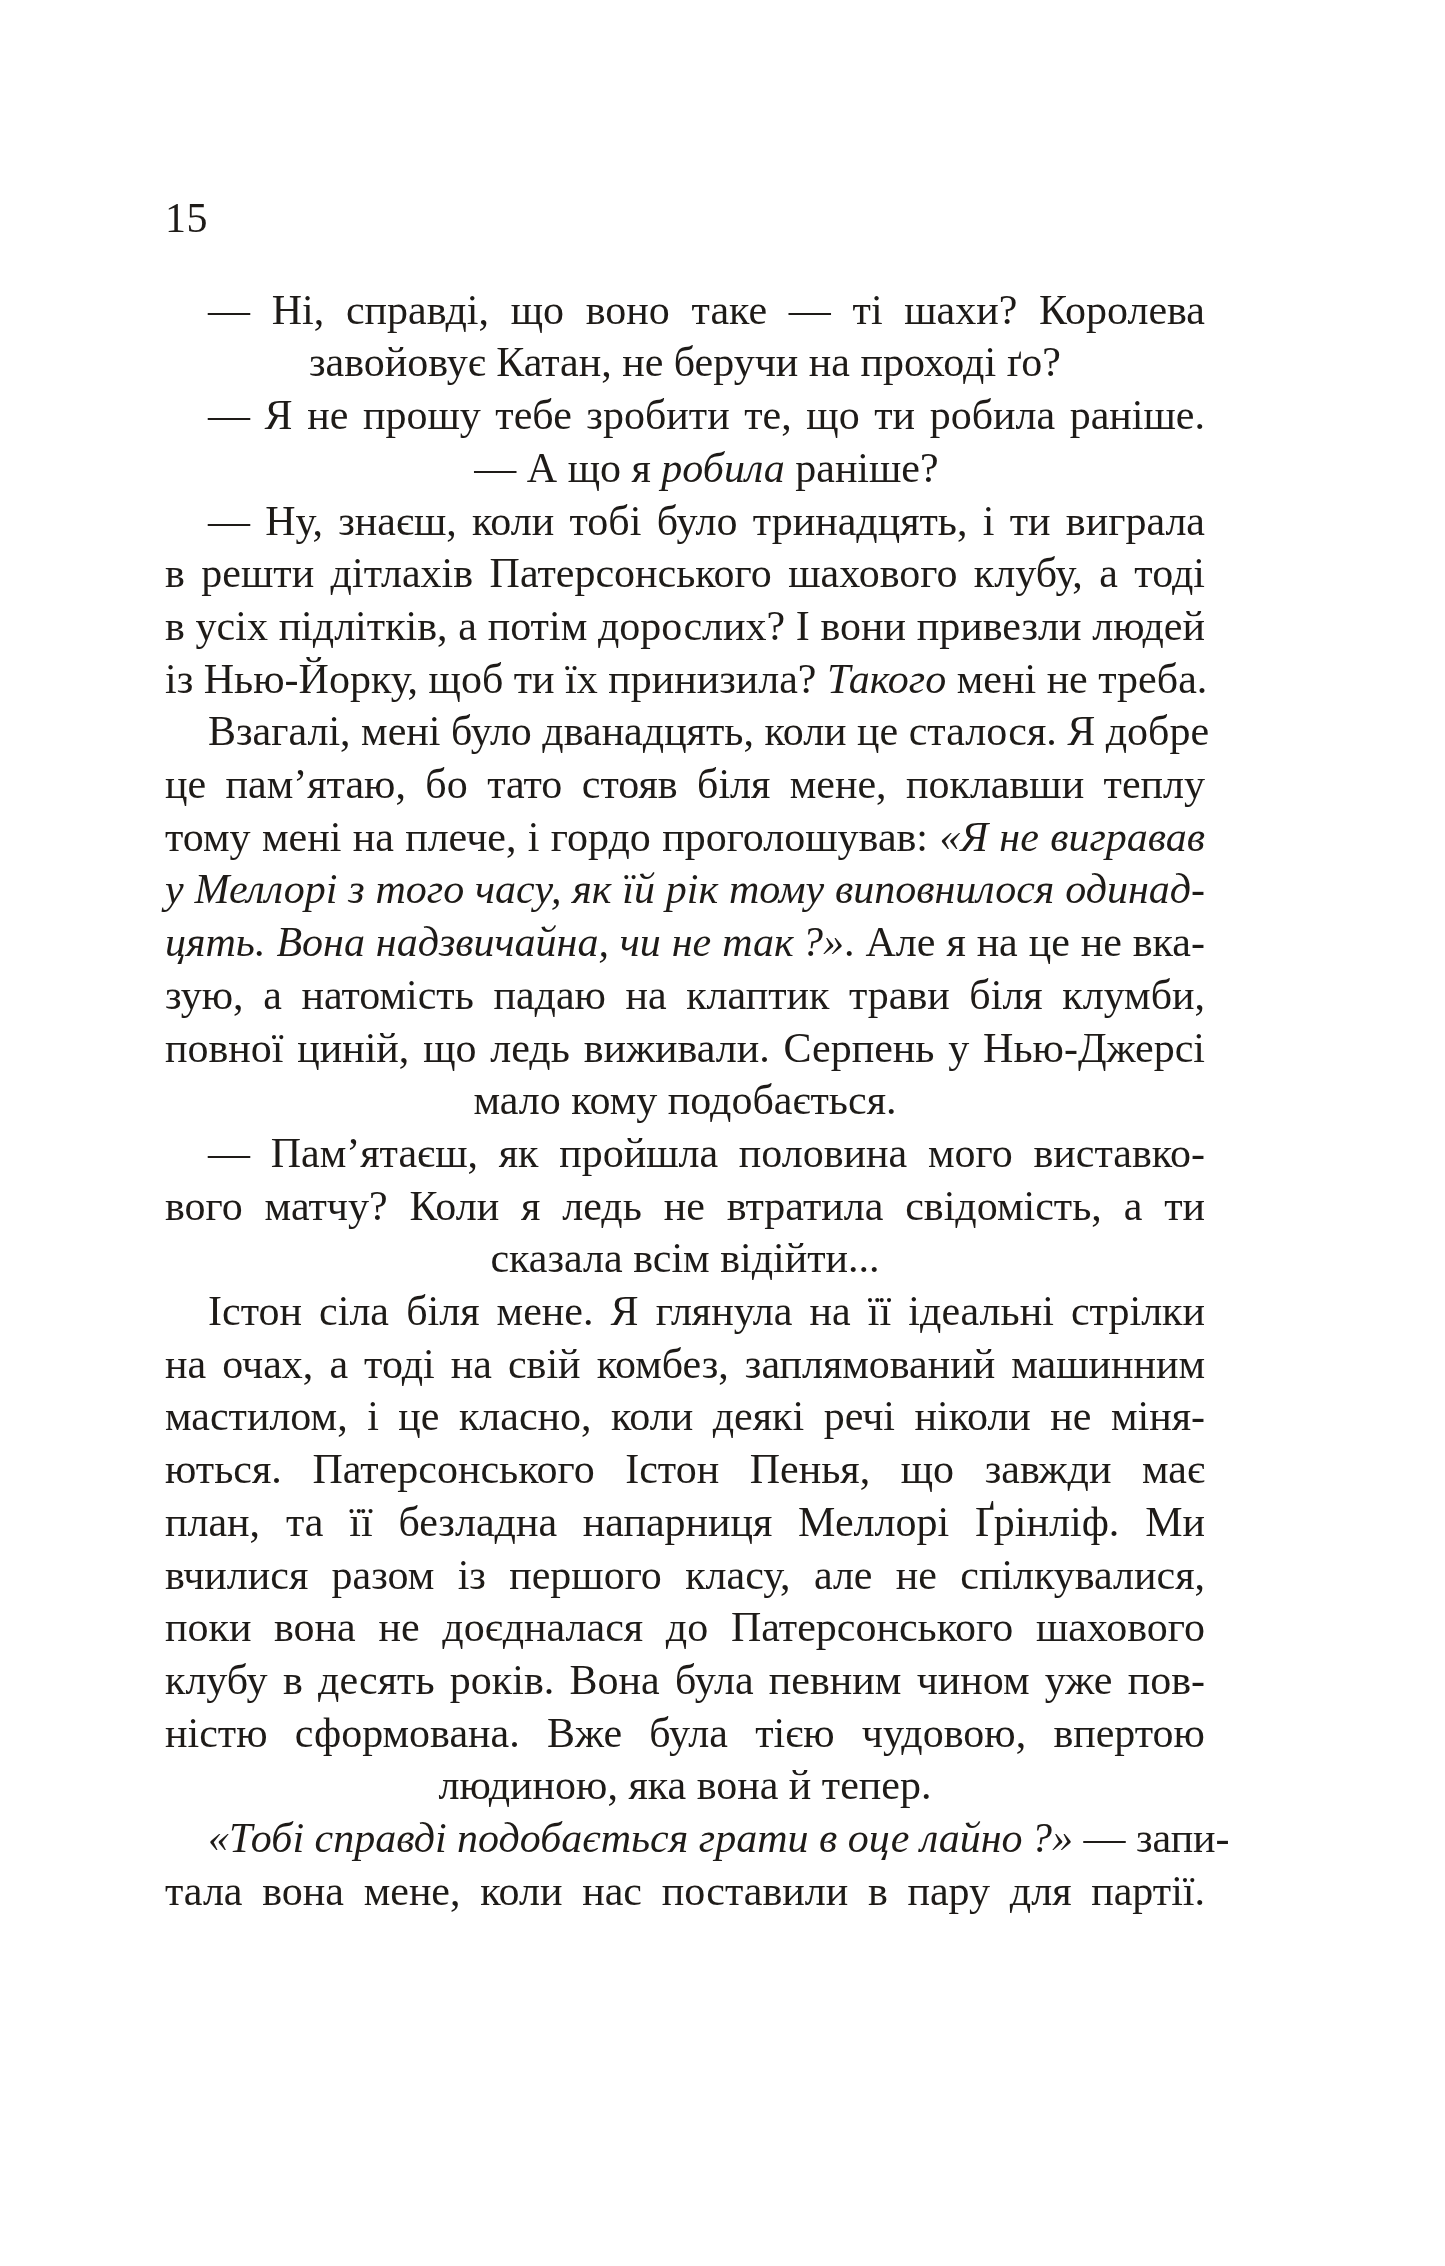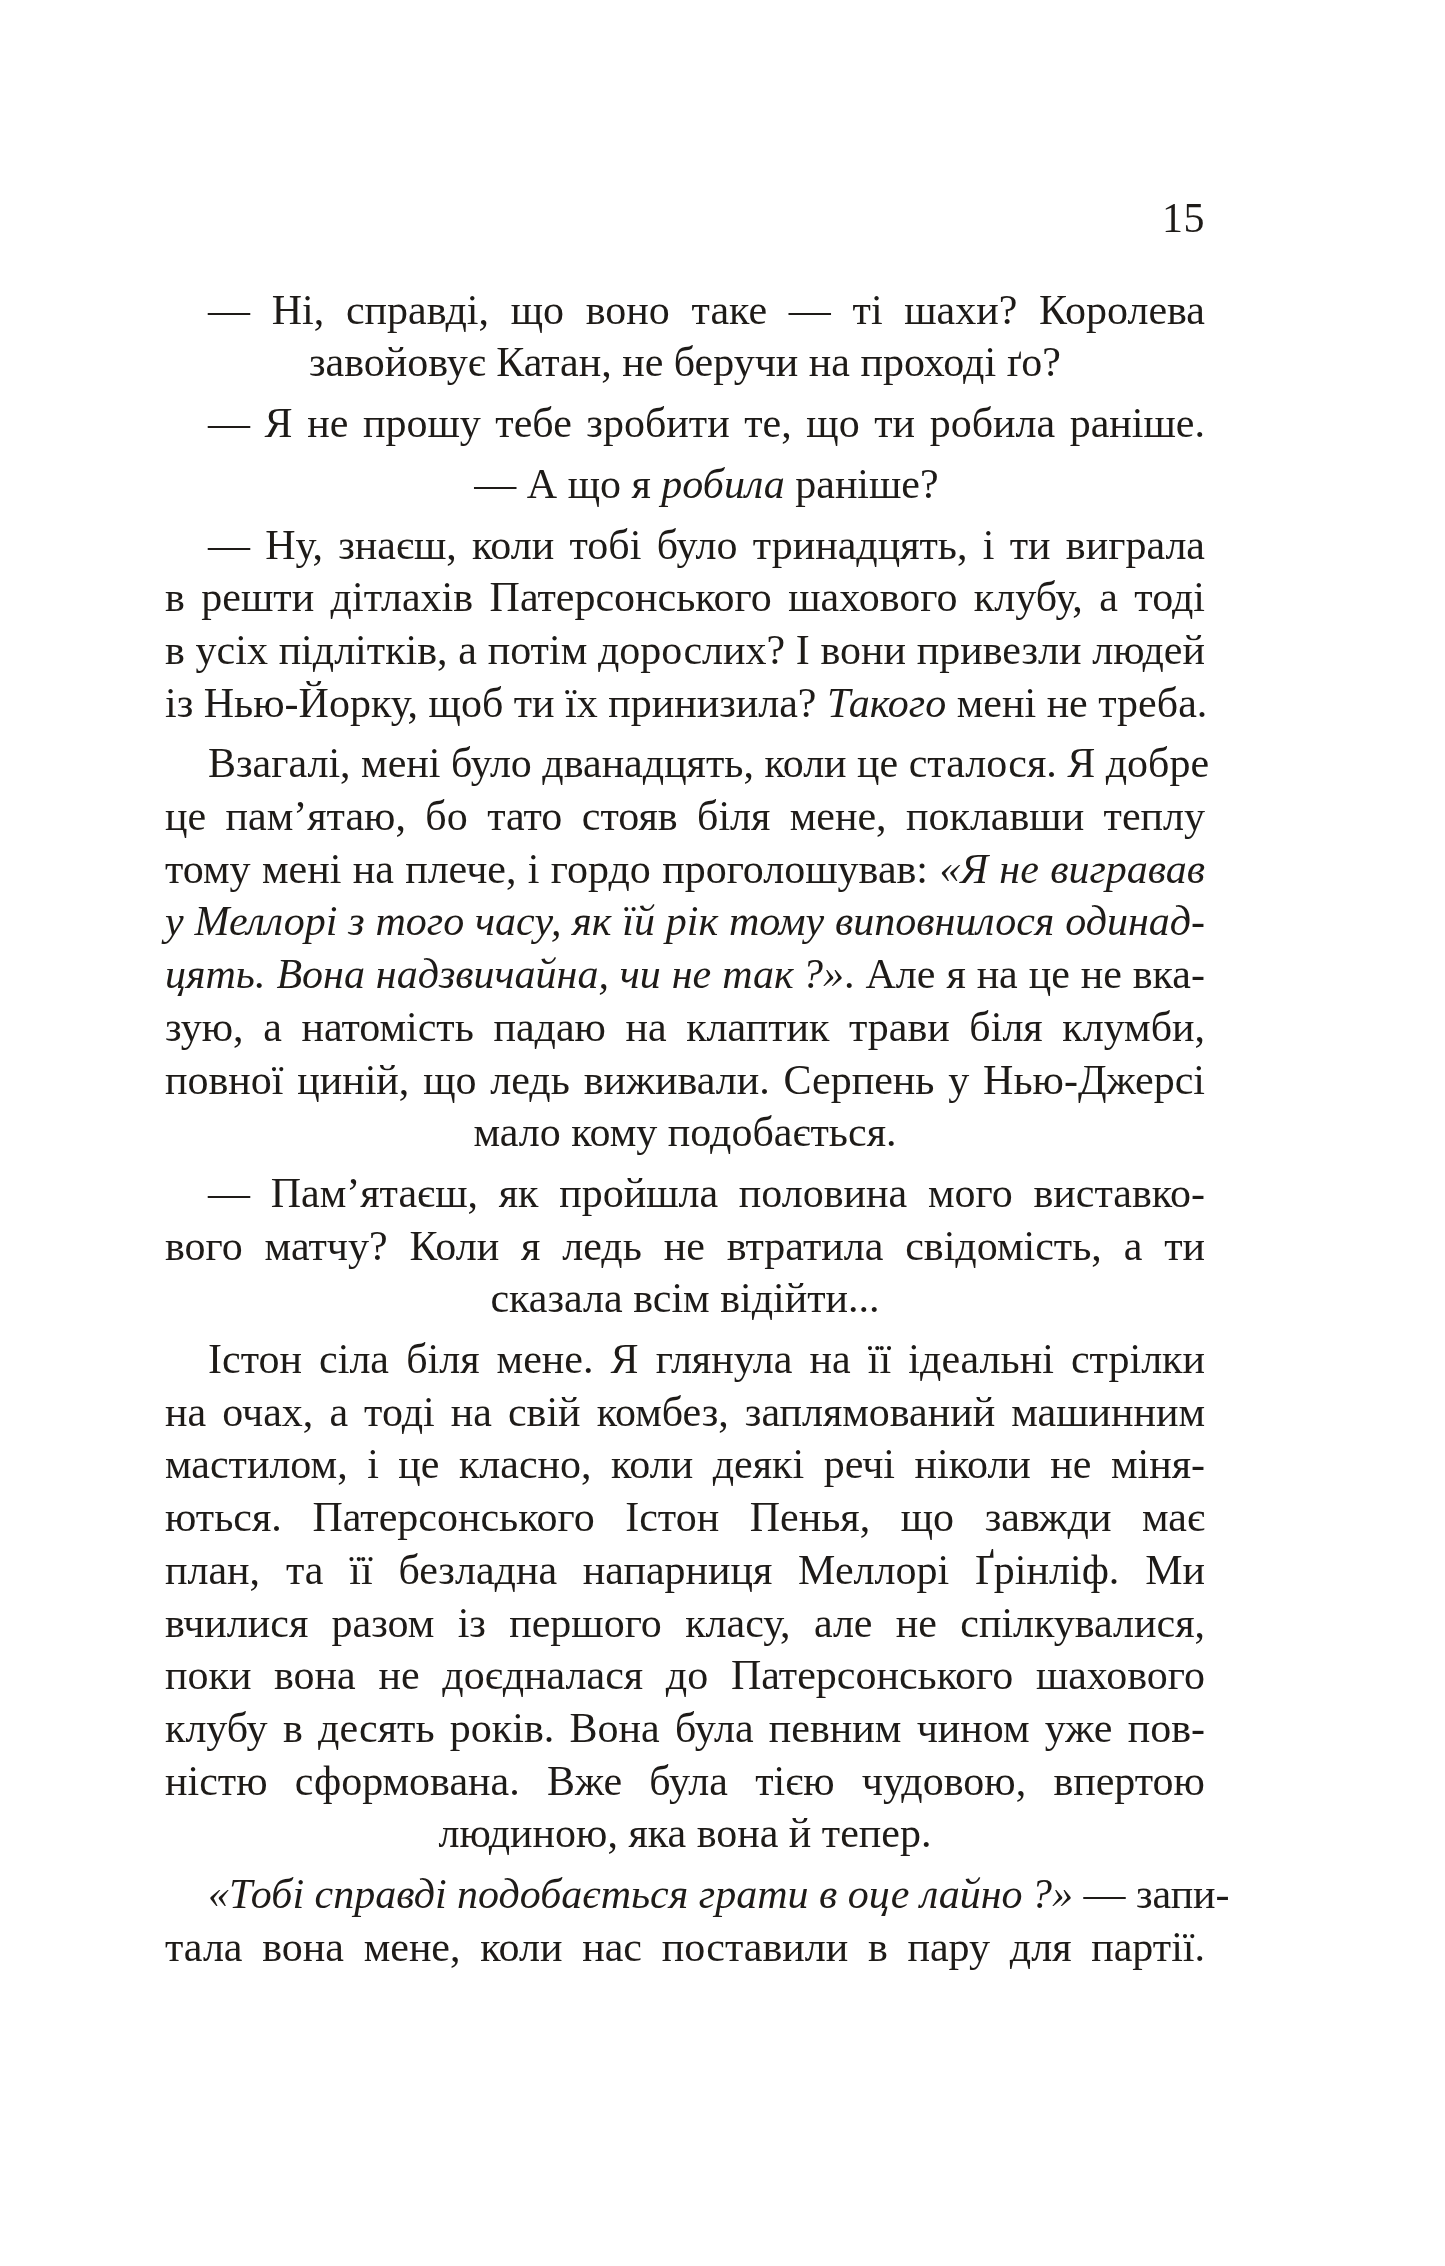--- a/index.html
+++ b/index.html
@@ -16,41 +16,40 @@
     overflow: hidden;
   }
   .page {
     position: relative;
     width: 1445px;
     height: 2266px;
     box-sizing: border-box;
   }
   .page-number {
     margin: 192px 240px 0 165px;
-    text-align: right;
+    text-align: left;
     font-size: 42px;
     line-height: 52.7px;
     letter-spacing: 0.5px;
   }
   .text-body {
     margin: 39px 240px 0 165px; 
     font-size: 42px;
     line-height: 52.7px;
   }
   .line {
     white-space: nowrap;
     text-align: center;
   }
   .line.justify {
     text-align: justify;
     text-align-last: justify;
   }
   .line.indent {
     padding-left: 43px;
-    margin-top: 8px;
   }
   .italic {
     font-style: italic;
   }
 </style>
 </head>
 <body style="background-color: rgb(255, 255, 255); color: rgb(30, 27, 24);">
 
 <div class="page">
   <div class="page-number">15</div>

